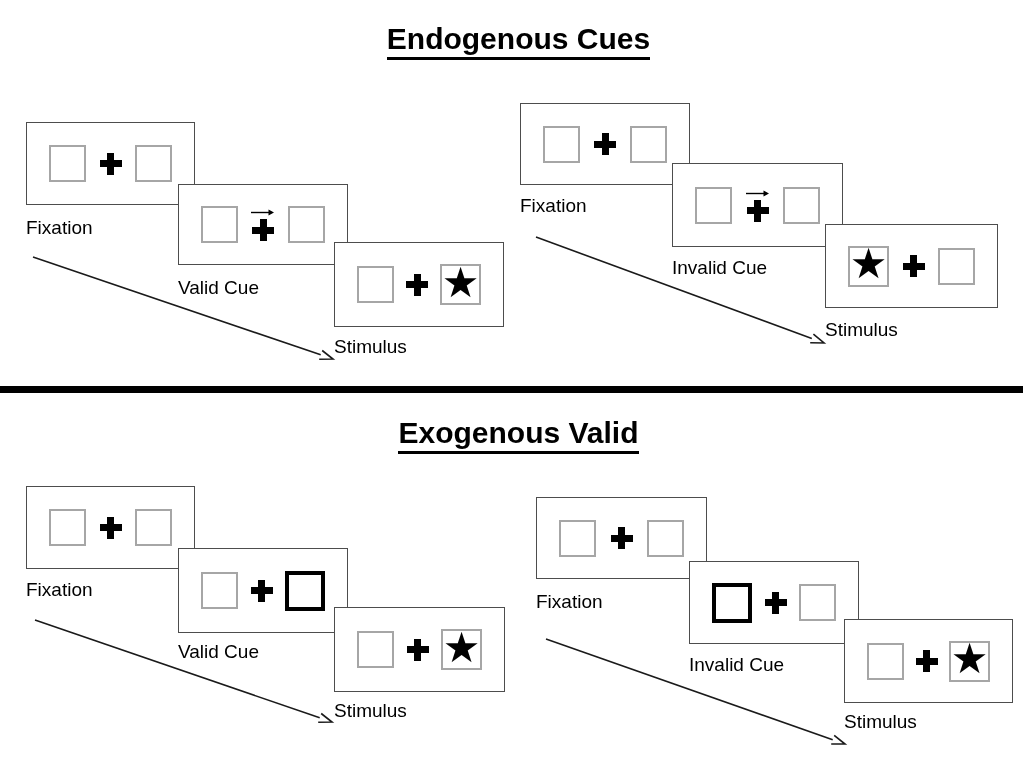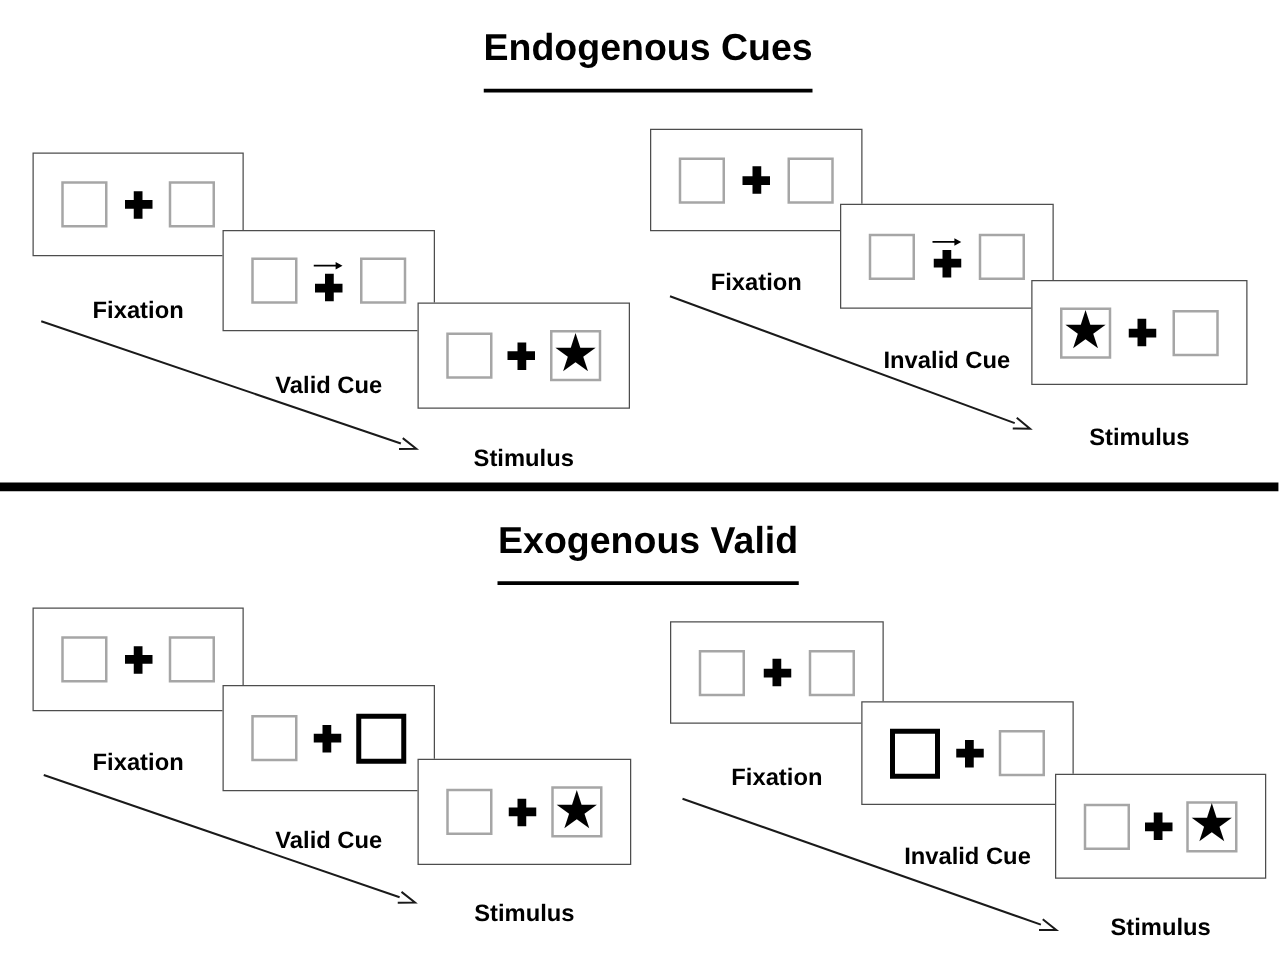--- a/index.html
+++ b/index.html
@@ -4,21 +4,21 @@
 <style>
   html,body { margin:0; padding:0; background:#ffffff; }
   .canvas {
     position:relative; width:1023px; height:767px; background:#ffffff;
     font-family:"Liberation Sans", sans-serif; color:#000; overflow:hidden;
   }
   .sec-title {
     position:absolute; left:0; width:1023px; padding-left:14px; box-sizing:border-box;
     text-align:center; font-weight:bold; font-size:30px; letter-spacing:0px;
   }
-  .sec-title span { display:inline-block; border-bottom:3px solid #000; padding-bottom:15px; }
+  .sec-title span { display:inline-block; border-bottom:3px solid #000; padding-bottom:1px; }
   .t-endo { top:22px; }
   .t-exo  { top:416px; }
   .divider { position:absolute; left:0; top:386px; width:1023px; height:7px; background:#000; }
 
   .frame {
     position:absolute; background:#fff; border:1px solid #4d4d4d; box-sizing:border-box;
     display:flex; align-items:center; justify-content:space-between; padding:0 22px;
   }
   .box {
     box-sizing:border-box; width:37px; height:37px; background:#fff;
@@ -28,21 +28,21 @@
   .box.starbox { width:41px; height:41px; }
   .star { font-size:42px; line-height:1; transform:translateY(-2px); }
 
   .center { display:flex; flex-direction:column; align-items:center; flex:0 0 auto; }
   .cue-arrow { display:block; margin-bottom:2px; }
   .plus { position:relative; width:22px; height:22px; flex:0 0 auto; }
   .plus::before { content:""; position:absolute; left:7.5px; top:0; width:7px; height:22px; background:#000; }
   .plus::after  { content:""; position:absolute; top:7.5px; left:0; width:22px; height:7px; background:#000; }
 
   .flabel {
-    position:absolute; text-align:center; font-weight:bold; font-size:19px; line-height:22px;margin-top:21px;
+    position:absolute; text-align:left; font-weight:normal; font-size:19px; line-height:22px;
   }
   .arrows { position:absolute; left:0; top:0; pointer-events:none; }
 </style>
 </head>
 <body>
 
 <div class="canvas">
 
   <div class="sec-title t-endo">
     <span>Endogenous Cues</span>

